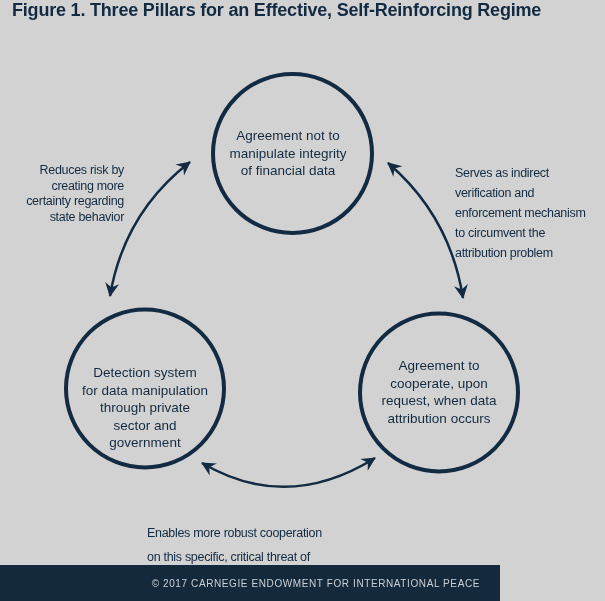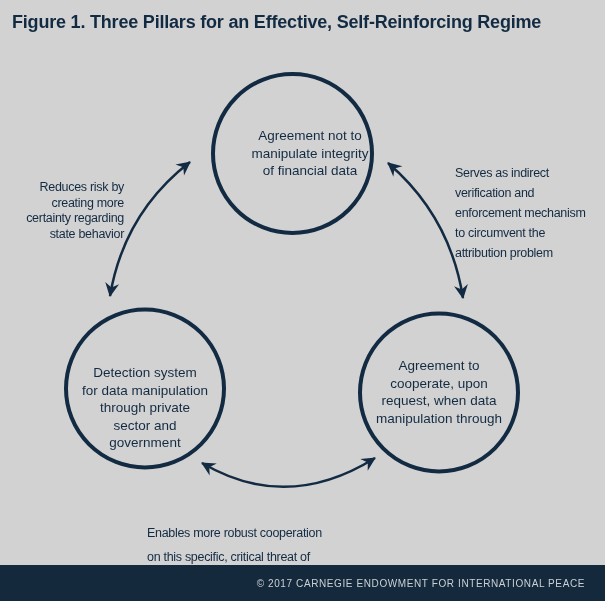--- a/index.html
+++ b/index.html
@@ -17,21 +17,21 @@
     position: relative;
     width: 605px;
     height: 601px;
     background: var(--background);
     overflow: hidden;
     color: var(--ink);
   }
   .figure-title {
     position: absolute;
     left: 12px;
-    top: 12px;
+    top: 0;
     font-size: 18px;
     font-weight: bold;
     letter-spacing: -0.2px;
     color: var(--ink);
     white-space: nowrap;
   }
   svg.diagram {
     position: absolute;
     left: 0; top: 0;
     width: 605px; height: 601px;
@@ -50,51 +50,51 @@
   .node-text {
     position: absolute;
     width: 158px;
     transform: translate(-50%, -50%);
     text-align: center;
     font-size: 13.5px;
     line-height: 17.5px;
     color: var(--ink);
     white-space: pre-line;
   }
-  .node-text.top          { left: 300px; top: 153px; padding-left: 20px; }
+  .node-text.top          { left: 278px; top: 153px; padding-left: 20px; }
   .node-text.bottom-left  { left: 145px; top: 392px; margin-top: 16px; }
   .node-text.bottom-right { left: 439px; top: 392px; }
   .edge-label {
     position: absolute;
     font-size: 12.5px;
     font-weight: normal;
     letter-spacing: -0.3px;
     color: var(--ink);
     white-space: pre-line;
   }
   .edge-label.left {
-    left: 2px; top: 180px; width: 122px;
+    left: 2px; top: 163px; width: 122px;
     text-align: right;
     line-height: 15.5px;
   }
   .edge-label.right {
     left: 455px; top: 163px; width: 150px;
     text-align: left;
     line-height: 20px;
   }
   .edge-label.bottom {
     left: 147px; top: 496px; width: 284px;
     text-align: left;
     line-height: 24px;
     margin-top: 25px;
   }
   .footer-bar {
     position: absolute;
     left: 0; bottom: 0;
-    width: 605px; height: 36px;
+    width: 500px; height: 36px;
     background: var(--footer-background);
     display: flex;
     align-items: center;
     justify-content: flex-end;
     padding-right: 20px;
   }
   .copyright {
     color: var(--footer-text);
     font-size: 10px;
     letter-spacing: 0.6px;
@@ -130,21 +130,21 @@
 
   <div class="node-text bottom-left">Detection system
 for data manipulation
 through private
 sector and
 government</div>
 
   <div class="node-text bottom-right">Agreement to
 cooperate, upon
 request, when data
-manipulation through</div>
+attribution occurs</div>
 
   <div class="edge-label left">Reduces risk by
 creating more
 certainty regarding
 state behavior</div>
 
   <div class="edge-label right">Serves as indirect
 verification and
 enforcement mechanism
 to circumvent the

